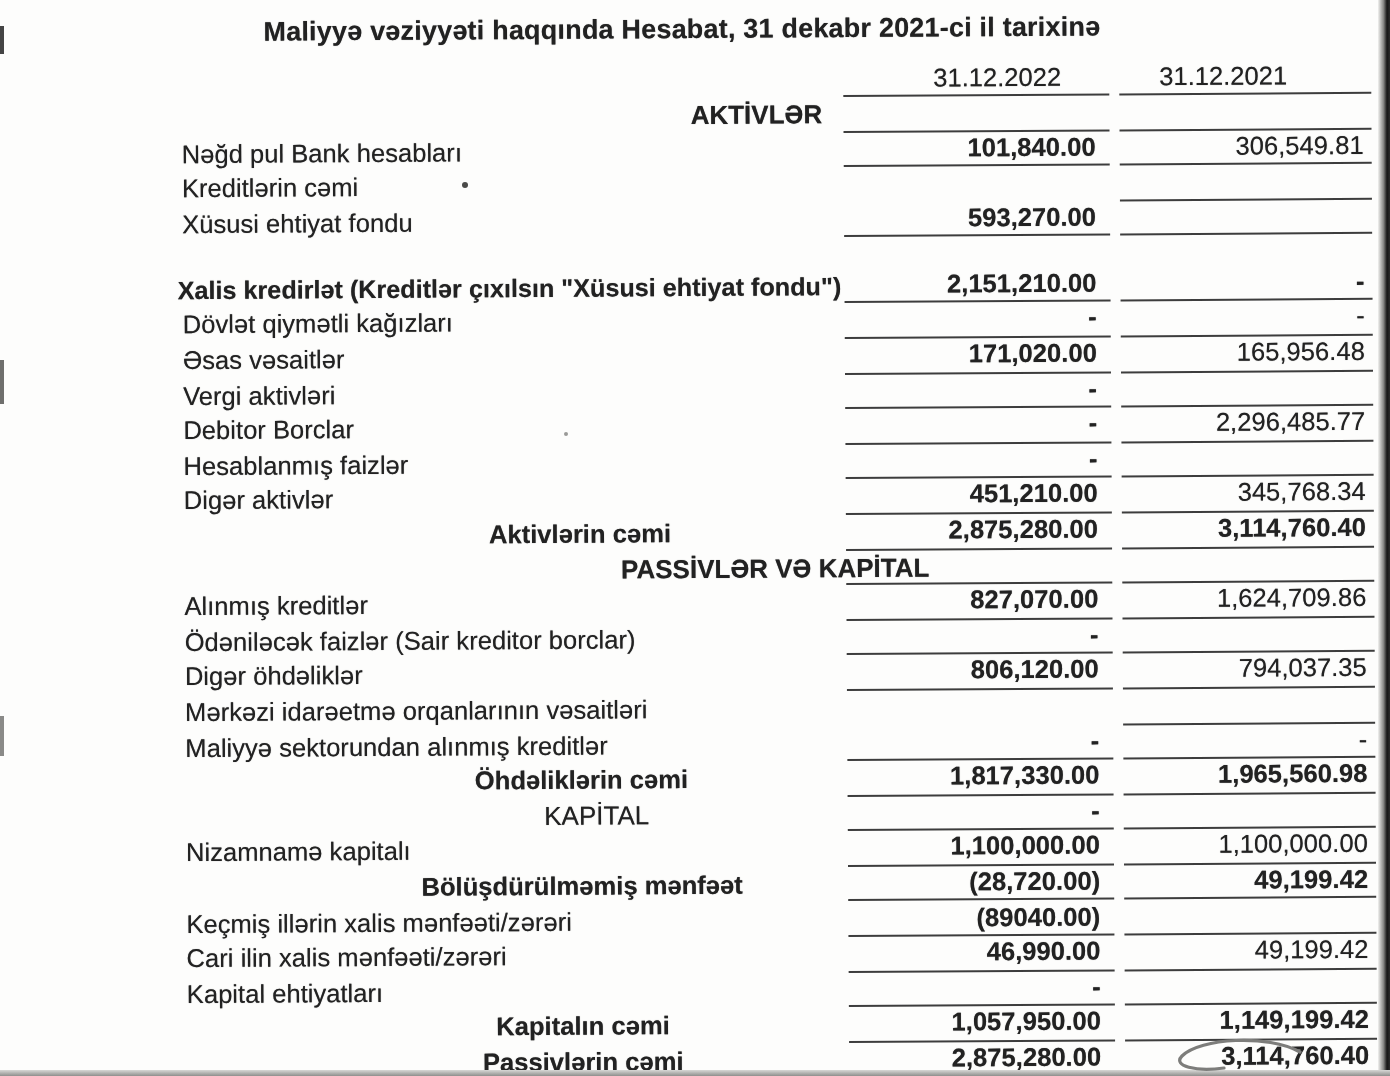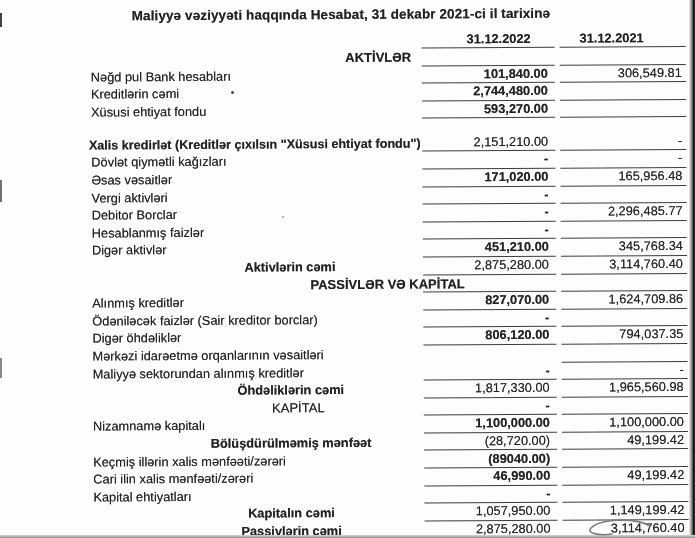--- a/index.html
+++ b/index.html
@@ -28,24 +28,24 @@
   .lbl-total{font-weight:bold;text-align:center;padding-left:157px;}
   .lbl-wrap{white-space:normal;text-align:center;padding-left:88px;font-size:12.6px;}
   .cell{
     box-sizing:border-box;height:100%;
     display:flex;align-items:flex-end;justify-content:flex-end;
     font-size:12.8px;line-height:14.5px;padding-bottom:1px;
     border-bottom:1.4px solid #3d3d3d;
   }
   .c1{width:133px;padding-right:7px;font-weight:bold;}
   .c2{width:126px;margin-left:5px;padding-right:4px;}
-  .hdr{font-weight:bold;justify-content:center;}
+  .hdr{font-weight:normal;justify-content:center;}
   .c1.hdr{padding-left:28px;}
   .c2.hdr{padding-right:22px;}
-  .v-bold{font-weight:normal;}
+  .v-bold{font-weight:bold;}
   .sec-label{
     position:absolute;left:0;right:0;bottom:1px;
     text-align:center;font-weight:bold;font-size:13px;line-height:14.5px;
     pointer-events:none;
   }
   .sec-aktivler{transform:translateX(36px);}
   .sec-passivler{transform:translateX(44px);}
   .sec-kapital{transform:translateX(-46px);font-weight:normal;}
   
   .edge-right{position:absolute;top:0;right:0;width:6px;height:100%;
@@ -80,21 +80,20 @@
         <div class="cell c1"></div>
         <div class="cell c2"></div>
       </div>
       <div class="row">
         <div class="lbl">Nəğd pul Bank hesabları</div>
         <div class="cell c1">101,840.00</div>
         <div class="cell c2">306,549.81</div>
       </div>
       <div class="row">
         <div class="lbl">Kreditlərin cəmi</div>
-        <div class="cell c1">2,744,480.00</div>
         <div class="cell c2"></div>
       </div>
       <div class="row">
         <div class="lbl">Xüsusi ehtiyat fondu</div>
         <div class="cell c1">593,270.00</div>
         <div class="cell c2"></div>
       </div>
       <div class="row row-wrap">
         <div class="lbl lbl-total lbl-wrap">Xalis kredirlət (Kreditlər çıxılsın "Xüsusi ehtiyat fondu")</div>
         <div class="cell c1 v-bold">2,151,210.00</div>

